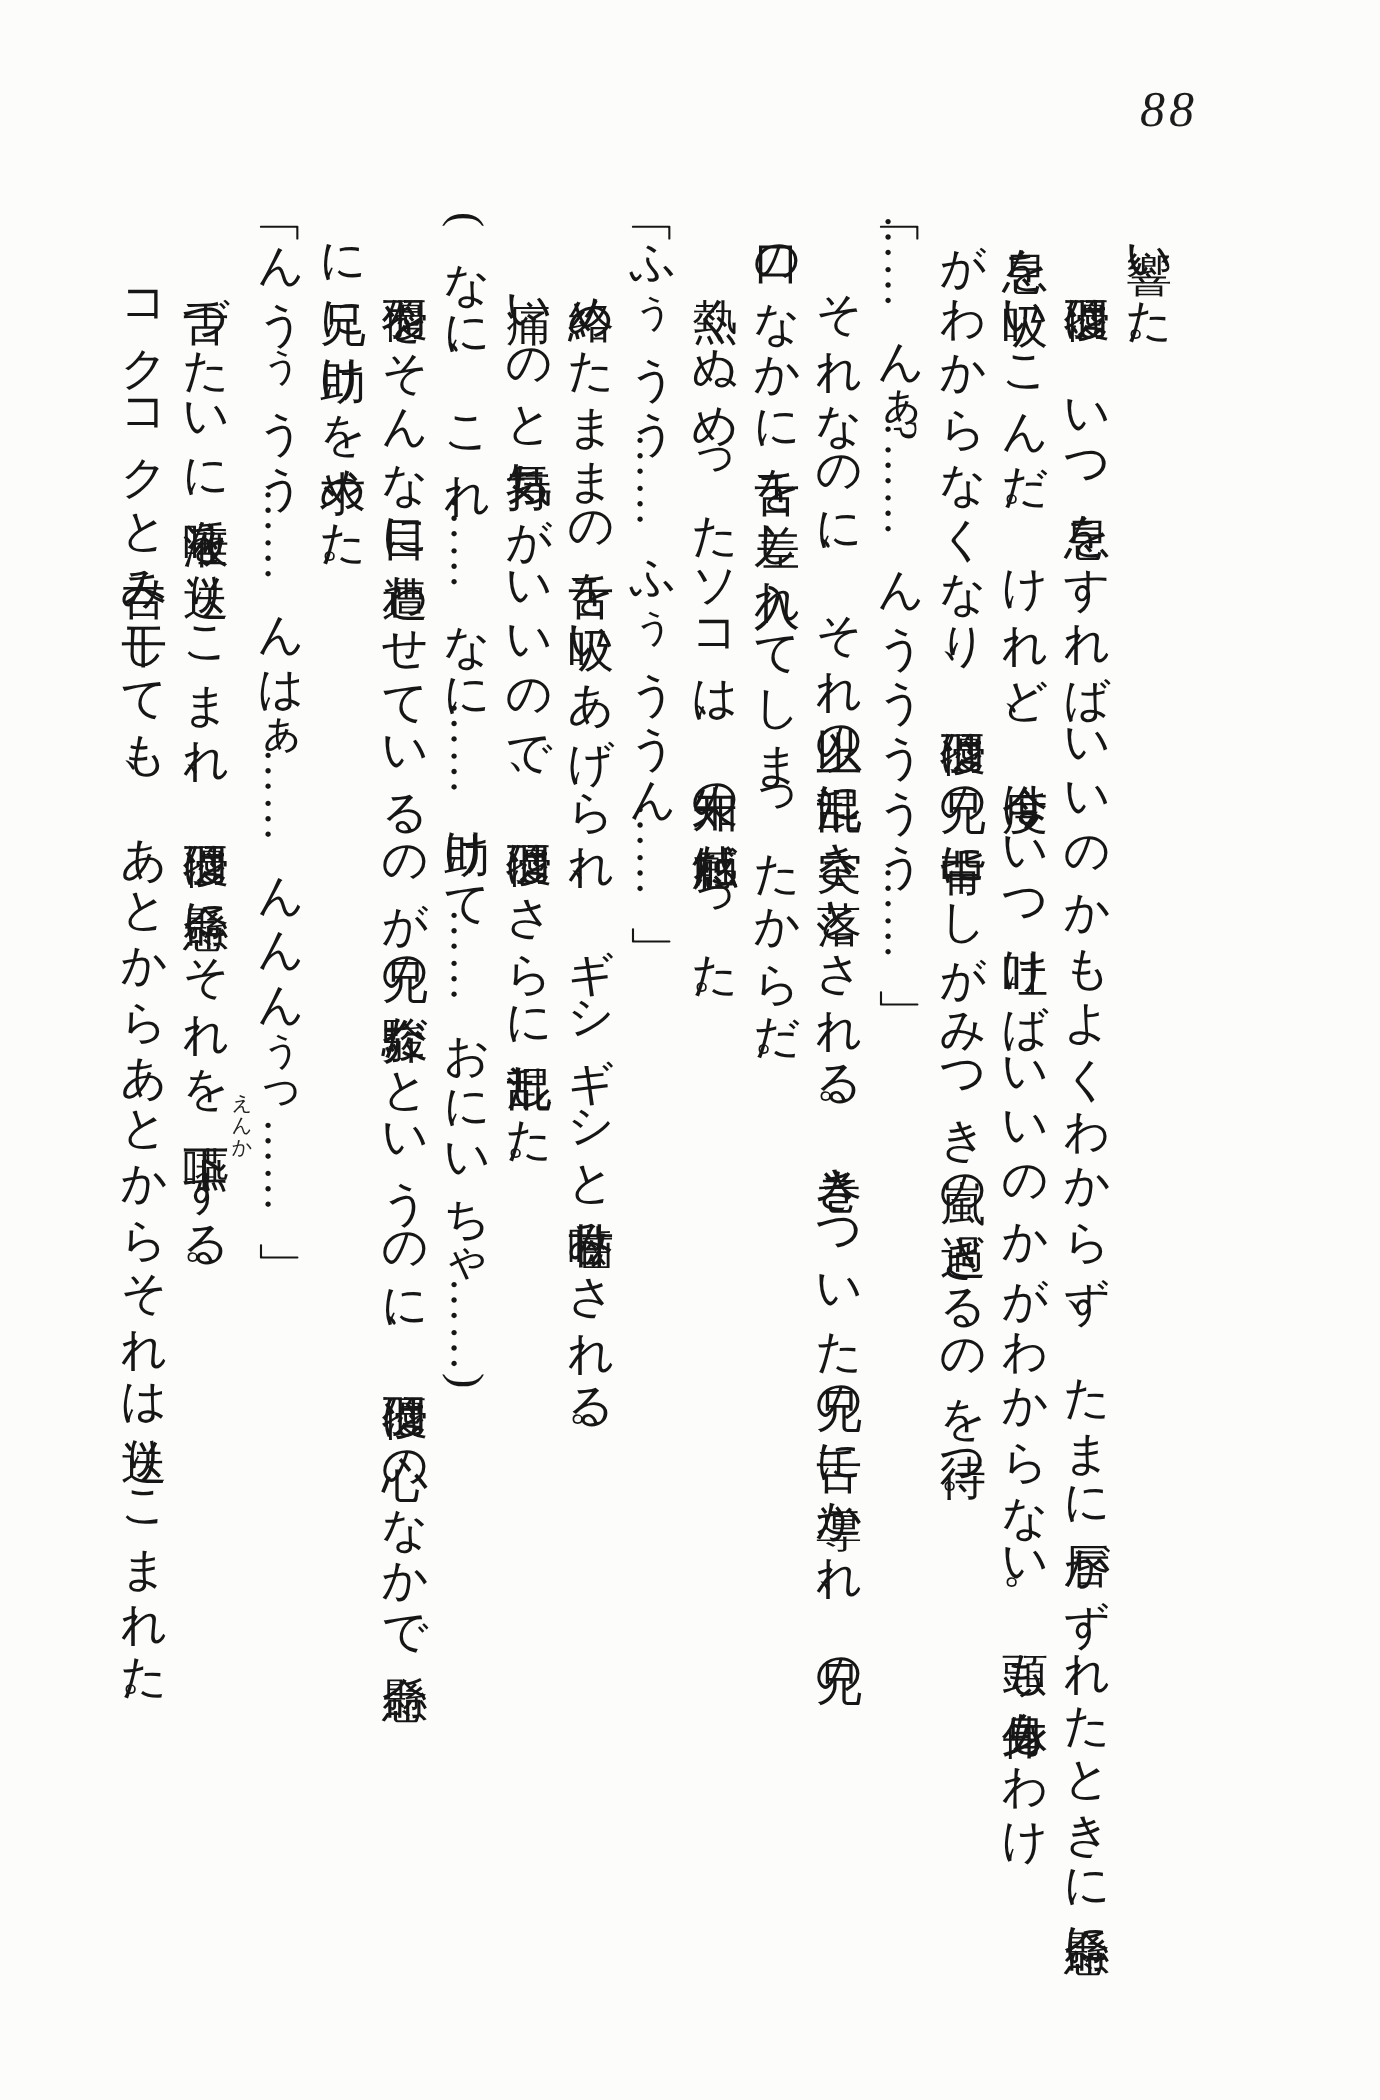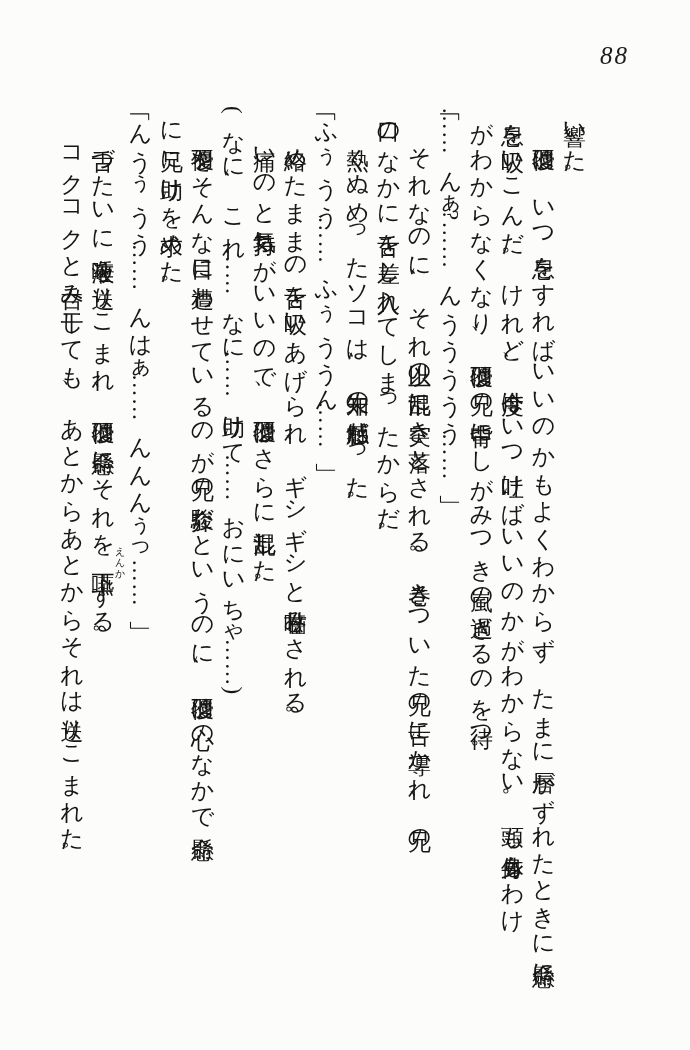--- a/index.html
+++ b/index.html
@@ -12,21 +12,21 @@
     width: 690px;
     height: 1050px;
     background: #fcfcfa;
     overflow: hidden;
     font-family: "Liberation Serif", "DejaVu Serif", serif;
     color: #161616;
   }
   .page-number {
     position: absolute;
     top: 42px;
-    left: 600px;
+    left: 570px;
     font-size: 25px;
     font-style: italic;
     letter-spacing: 2px;
     color: #1c1c1c;
   }
   .text-block {
     position: absolute;
     top: 106px;
     right: 100px;
     height: 916px;

